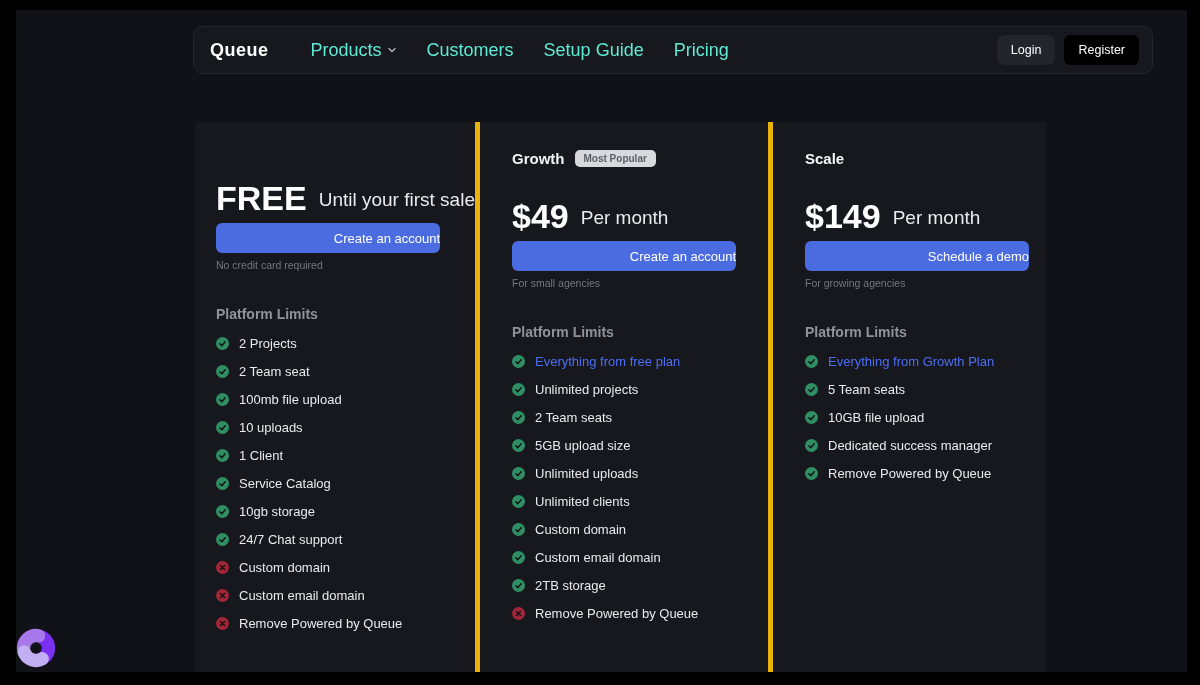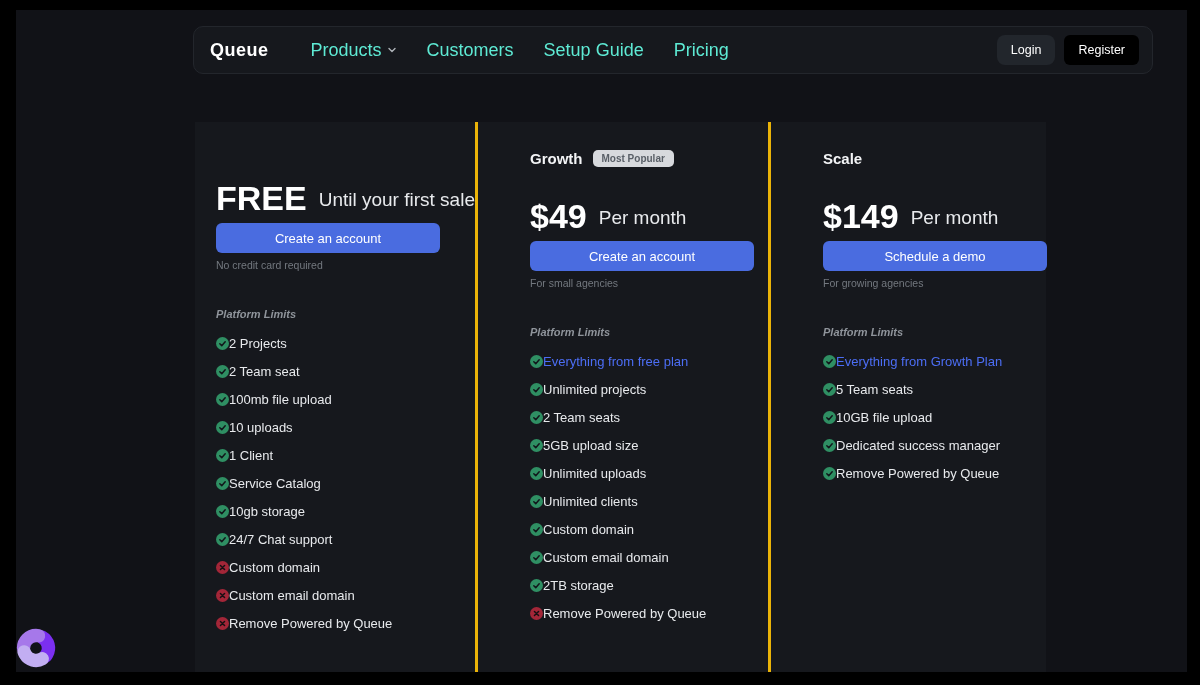--- a/index.html
+++ b/index.html
@@ -21,41 +21,41 @@
   .nav-actions { margin-left:auto; display:flex; gap:9px; }
   .btn { border:none; border-radius:6px; font-size:12.5px; color:#fff;
     padding:8px 14px; cursor:pointer; font-family:inherit; }
   .btn.ghost { background:#22262c;border-radius:8px; }
   .btn.primary { background:#000000; }
 
   
   .panel { position:absolute; left:179px; top:112px; width:851px; height:550px;
     background:#16181d; display:grid; grid-template-columns:280px 293px 278px; }
   .plan { padding-top:27px; padding-left:21px; }
-  .plan + .plan { border-left:3px solid #eab308; padding-left:52px; }
+  .plan + .plan { border-left:5px solid #eab308; padding-left:32px; }
 
   .plan-head { display:flex; align-items:center; height:18px; }
   .plan-name { color:#f3f4f6; font-size:15px; font-weight:700; }
   .badge { margin-left:10px; background:#d7d9dd; color:#595f67; font-size:10px;
     font-weight:600; padding:3px 9px; border-radius:5px; }
 
   .price-row { margin-top:29px; height:40px; display:flex; align-items:center; }
   .price { color:#fff; font-size:34px; font-weight:700; line-height:40px; }
   .price-note { color:#e8eaed; font-size:19px; margin-left:12px; margin-top:3px; }
 
   .cta { display:block; margin-top:5px; width:224px; height:30px;
     background:#4a6ce0; color:#fff; font-size:13px; border:none;
-    border-radius:6px; cursor:pointer; font-family:inherit; }
+    border-radius:6px; cursor:pointer; font-family:inherit;text-align:right; }
   .cta-note { margin-top:6px; width:224px; color:#73787f;
     font-size:10.5px; }
 
-  .section-title { margin-top:37px; color:#8f949b; font-size:11px;
-    font-weight:600; line-height:13px;font-style:italic; }
+  .section-title { margin-top:37px; color:#8f949b; font-size:14px;
+    font-weight:600; line-height:13px; }
   .features { list-style:none; margin-top:8px; }
-  .feature { display:flex; align-items:center; height:28px; gap:0; }
+  .feature { display:flex; align-items:center; height:28px; gap:10px; }
   .ficon { display:flex; width:13px; height:13px; flex:0 0 13px; }
   .flabel { color:#e8eaed; font-size:13px; }
   .flabel.hl { color:#4c6ef5; }
 
   
   .swirl { position:absolute; left:13px; top:625px; width:46px; height:46px; }
 </style>
 </head>
 <body>
 

